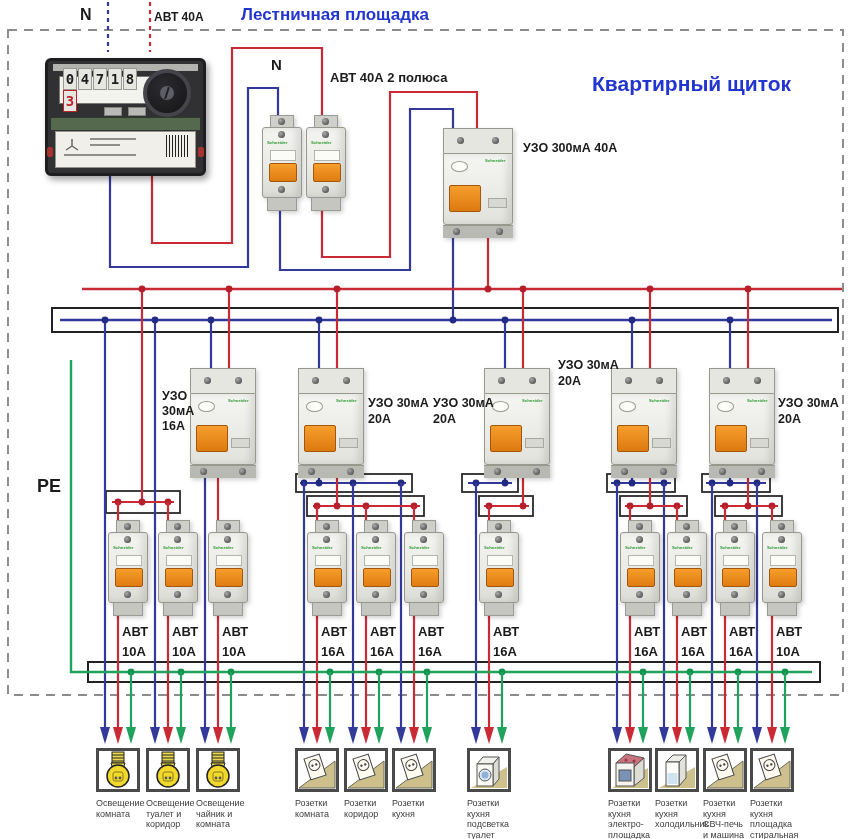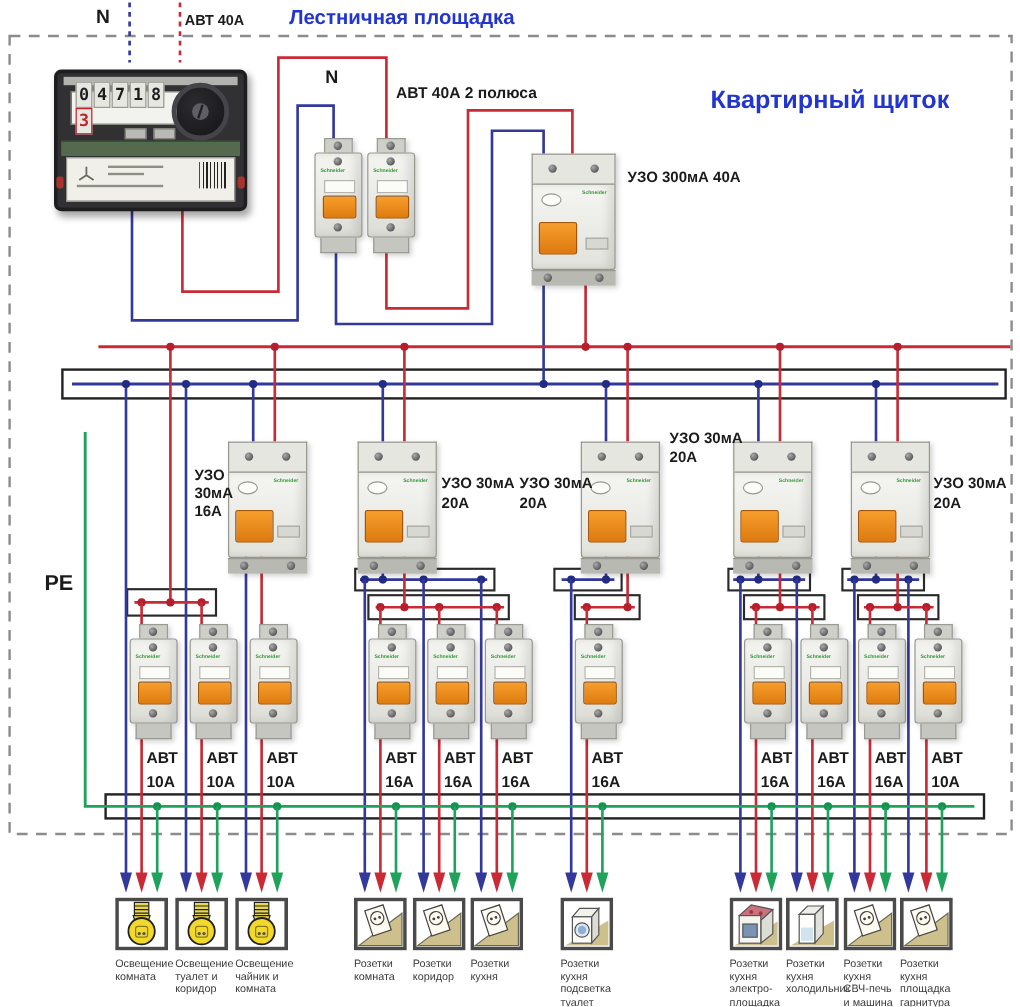--- a/index.html
+++ b/index.html
@@ -781,15 +781,15 @@
           <rect x="12" y="8" width="16" height="22" fill="#fdfaf0" stroke="#444"></rect>
           <circle cx="20" cy="17" r="5.5" fill="none" stroke="#444"></circle>
           <circle cx="18" cy="17" r="1.2" fill="#444"></circle>
           <circle cx="22" cy="17" r="1.2" fill="#444"></circle>
         </g>
       </svg></div>
     <div class="ld-lbl" style="left: 750px; top: 798px; width: 56px;">
       <div>Розетки</div>
       <div>кухня</div>
       <div>площадка</div>
-      <div>гарнитура</div>
+      <div>стиральная</div>
     </div>
   </div>
 
 </body></html>

